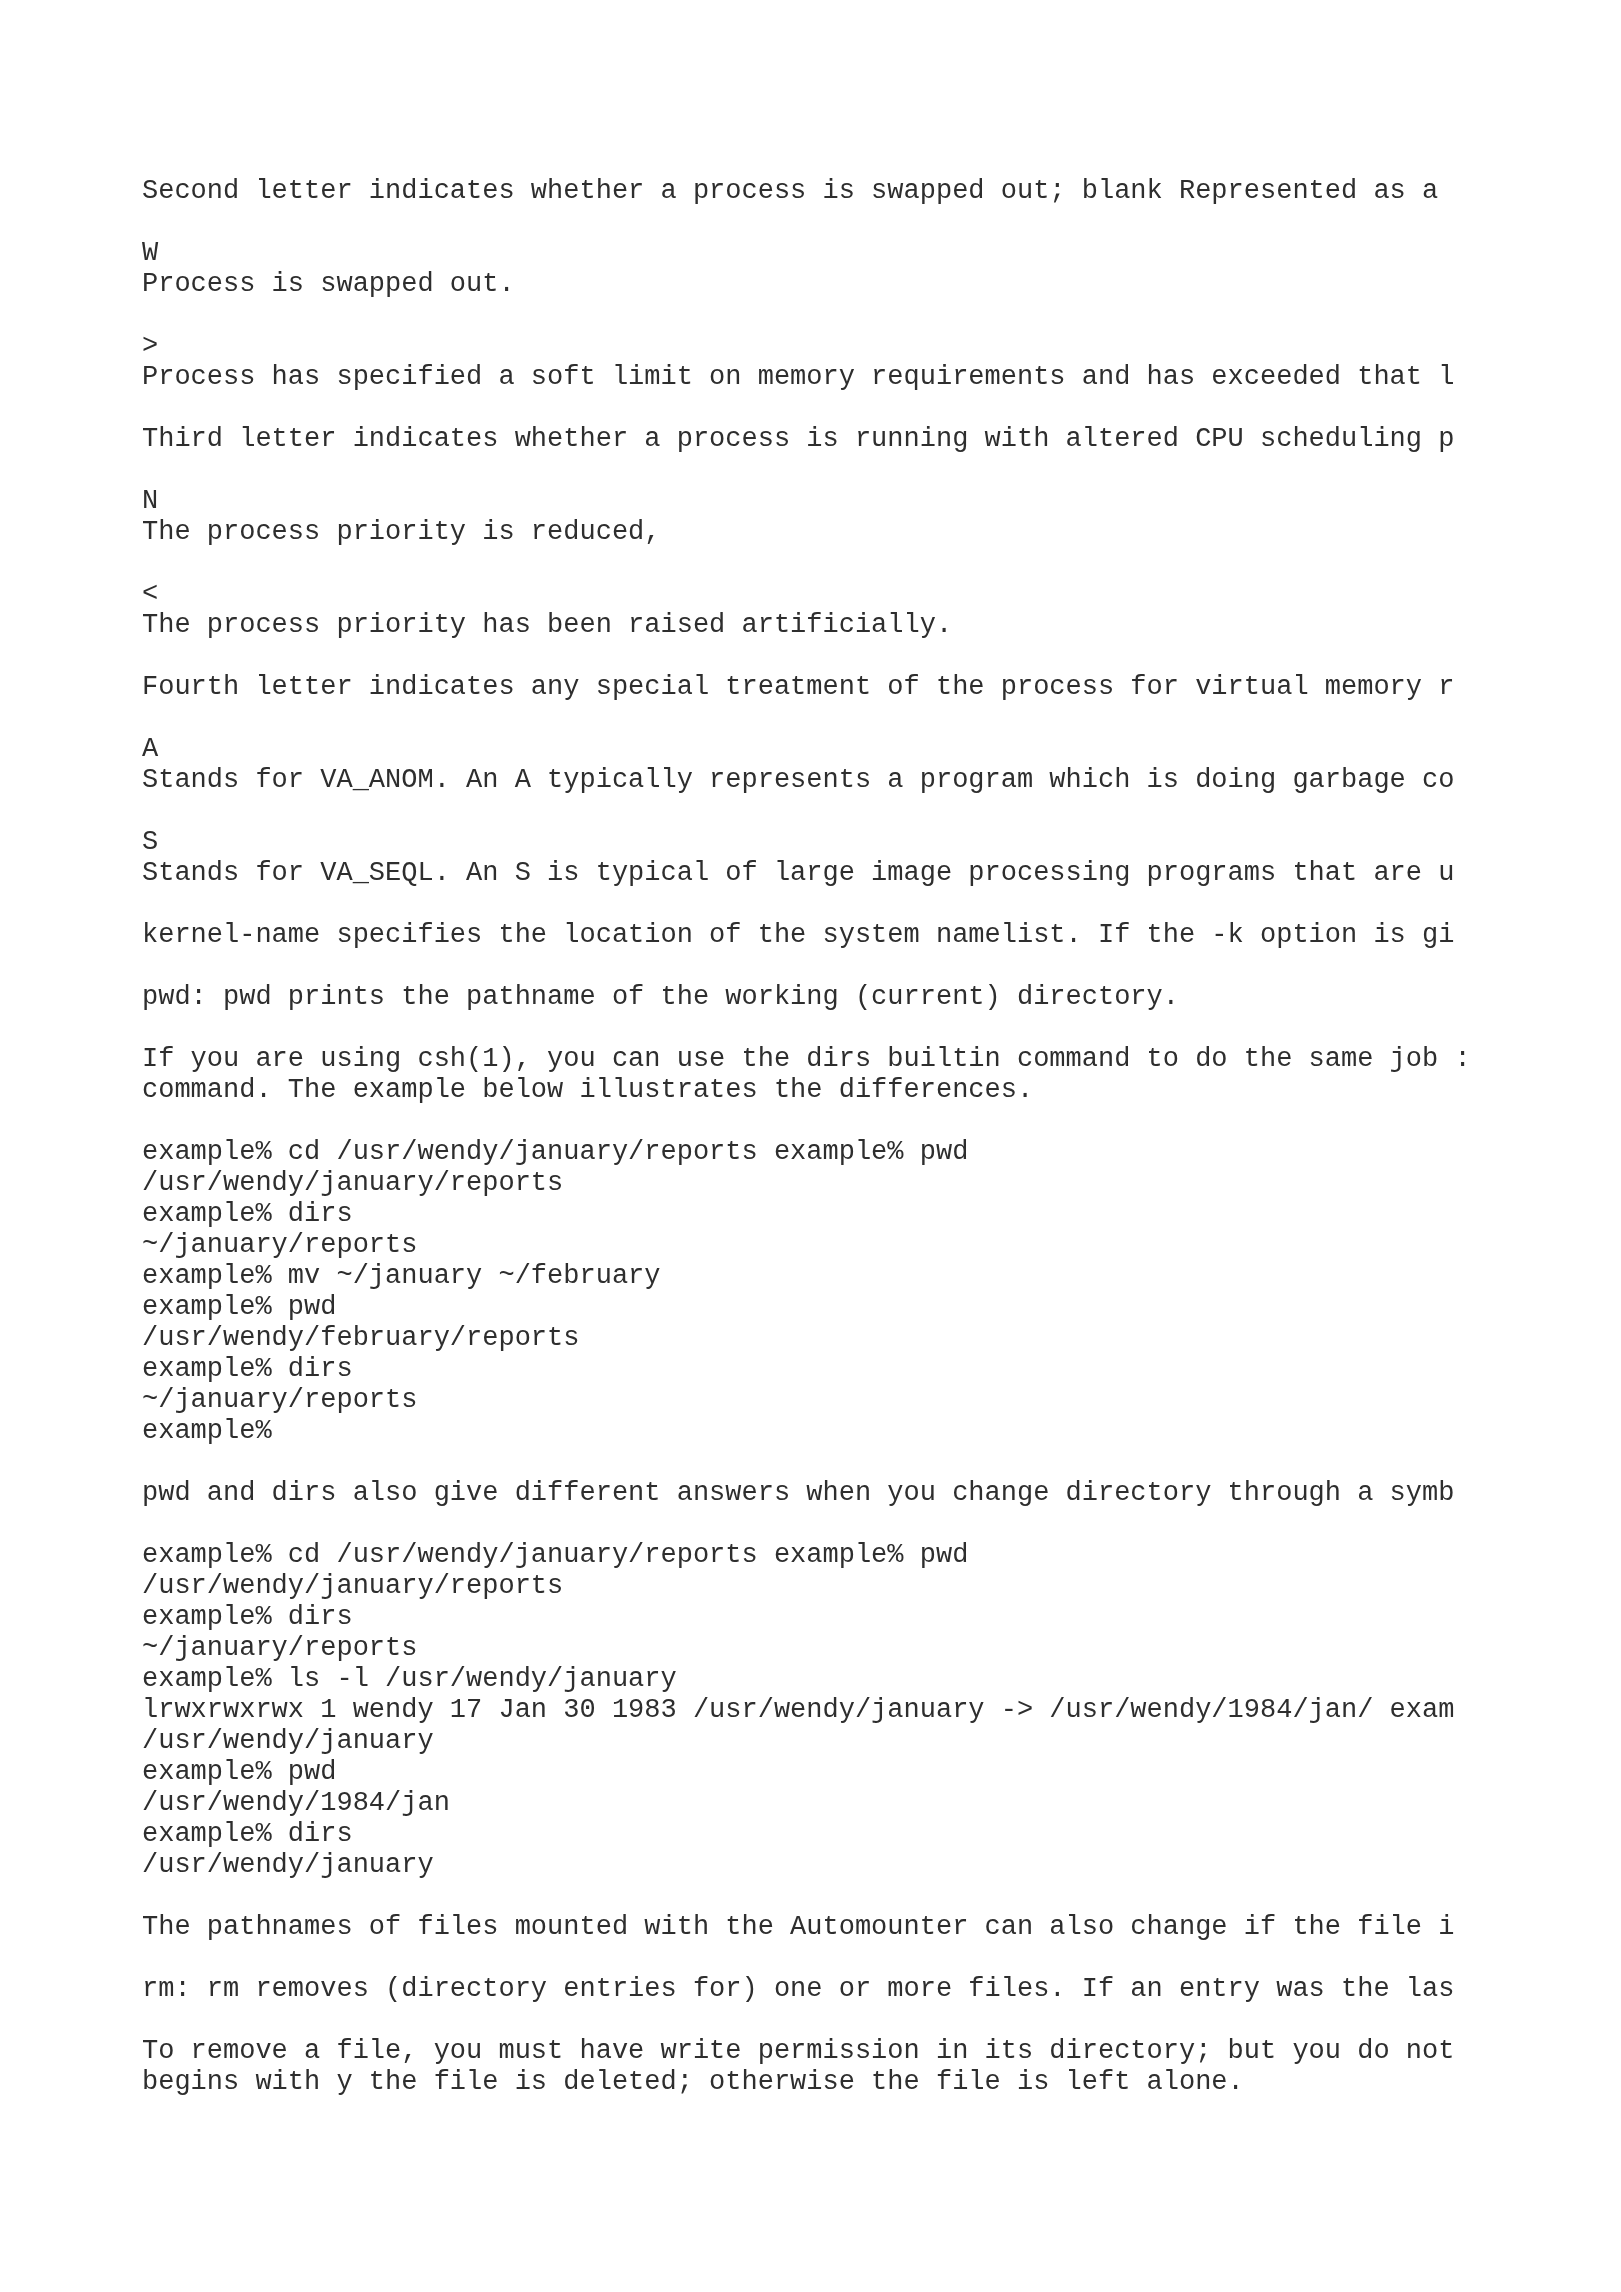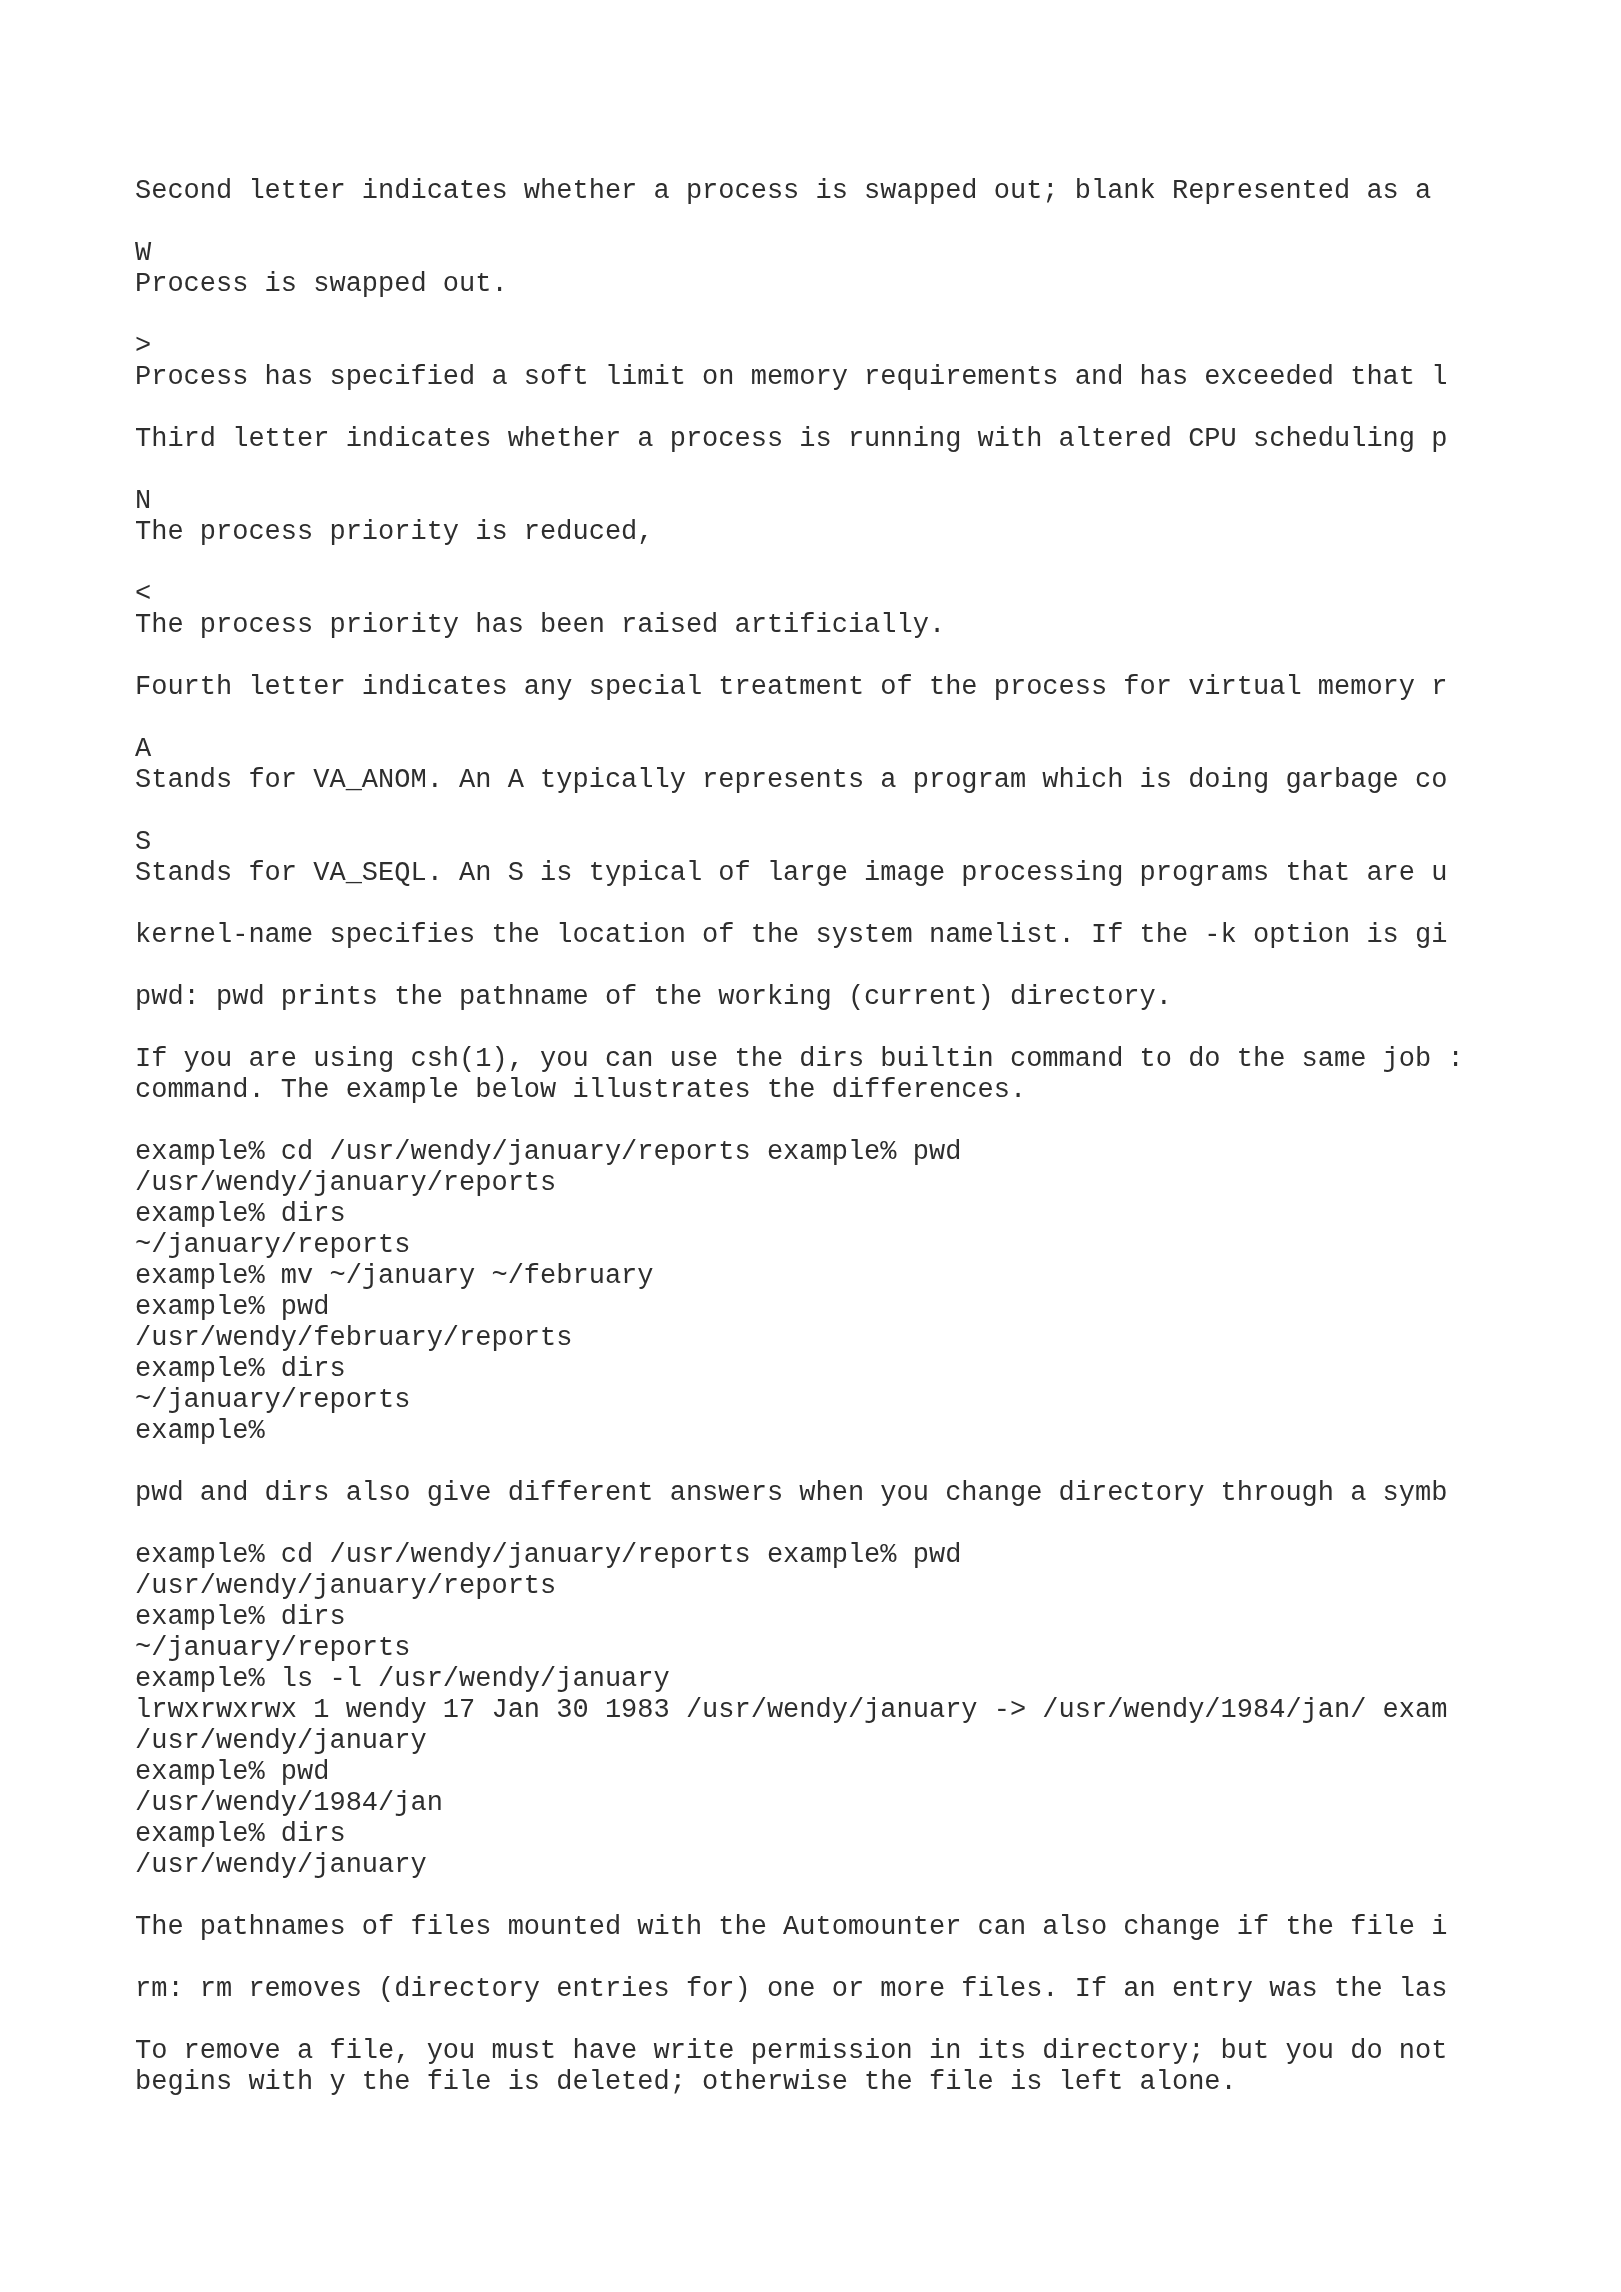--- a/index.html
+++ b/index.html
@@ -14,21 +14,21 @@
     overflow: hidden;
     font-family: "Liberation Mono", "DejaVu Sans Mono", monospace;
   }
   .page {
     position: absolute;
     inset: 0;
     background: #ffffff;
   }
   .doc-text {
     position: absolute;
-    left: 135px;
+    left: 142px;
     top: 176px;
     width: 1345px;
     overflow: hidden;
     margin: 0;
   }
   .line {
     display: block;
     white-space: pre;
     font-family: "Liberation Mono", "DejaVu Sans Mono", monospace;
     font-size: 27px;

